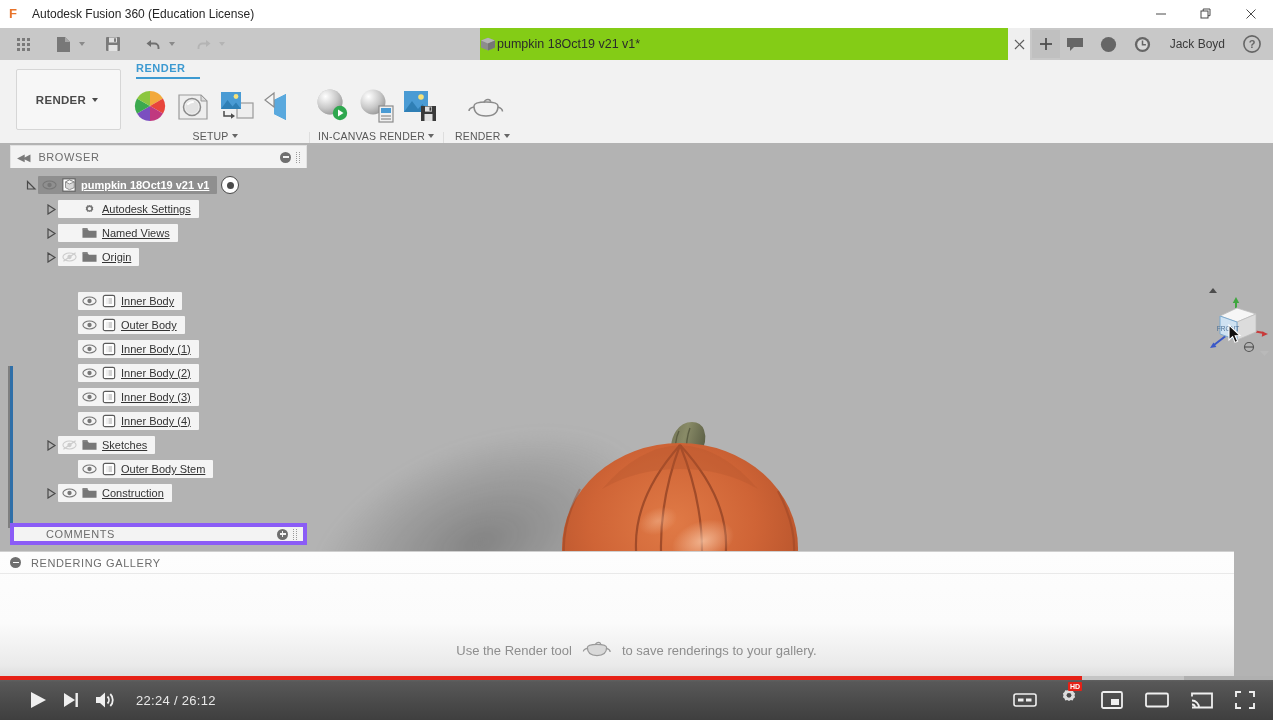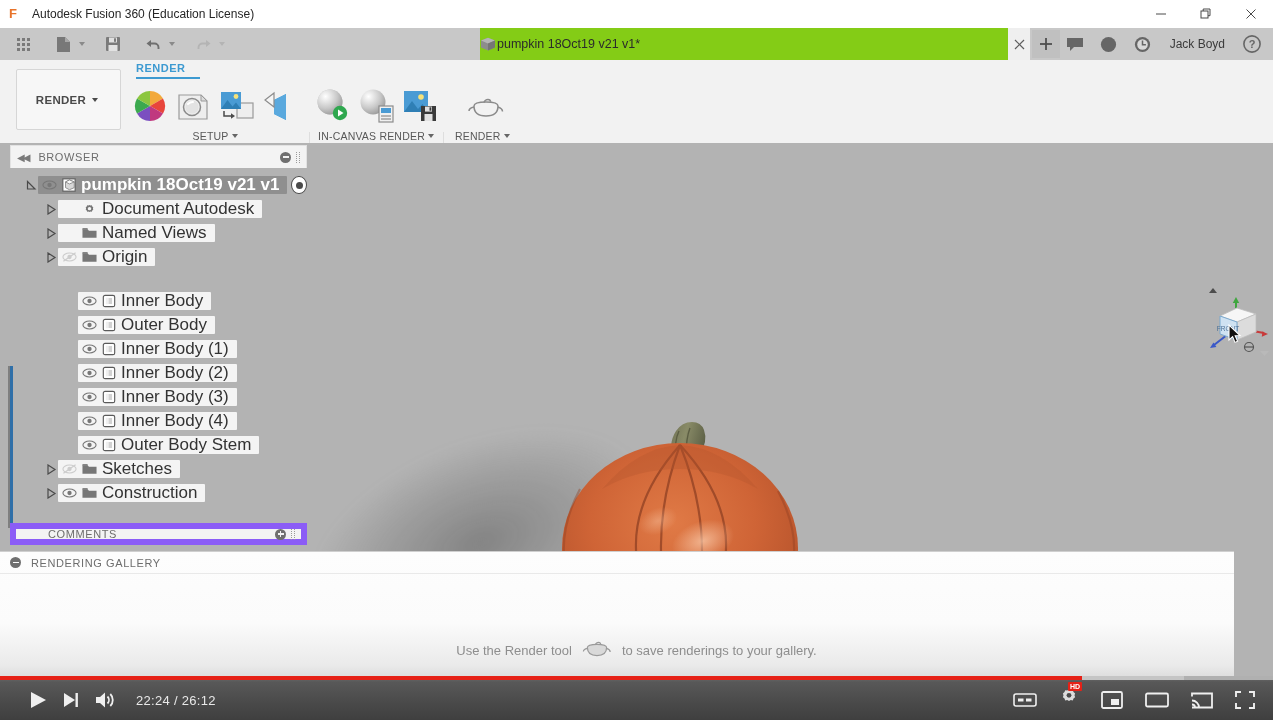--- a/index.html
+++ b/index.html
@@ -92,31 +92,31 @@
   .circ-plus::after{top:2.5px;left:4.75px;height:6px;width:1.5px;}
   .gripv{width:2px;height:11px;border-left:1px dotted #9a9a9a;border-right:1px dotted #9a9a9a;}
 
   .tree{padding-top:5px;}
   .row{display:flex;align-items:center;height:24px;position:relative;}
   .twisty{width:14px;height:14px;display:flex;align-items:center;justify-content:center;flex:none;}
   .chip{display:flex;align-items:center;gap:5px;background:#f4f4f4;
         height:18px;padding:0 8px 0 4px;border-radius:1px;}
   .chip.sel{background:#8f8f8f;}
   .chip.sel .lbl{color:#ffffff;font-weight:bold;}
-  .chip .lbl{font-size:17px;color:#333;white-space:nowrap;}
+  .chip .lbl{font-size:11px;color:#333;white-space:nowrap;text-decoration:underline;}
   .eye{width:15px;height:12px;flex:none;}
   .folder{width:15px;height:12px;flex:none;}
   .bodyicon{width:14px;height:14px;flex:none;}
   .radio-after{width:16px;height:16px;border-radius:50%;border:1.6px solid #4a4a4a;
     display:flex;align-items:center;justify-content:center;margin-left:4px;background:#fff;}
   .radio-after i{width:7px;height:7px;border-radius:50%;background:#4a4a4a;display:block;}
 
   .comments{
     position:absolute;left:10px;top:523px;width:297px;height:22px;
-    background:#f3f3f3;border:6px solid #8b5cf6;display:flex;align-items:center;padding:0 6px;
+    background:#f3f3f3;border:4px solid #8b5cf6;display:flex;align-items:center;padding:0 6px;
     box-sizing:border-box;
   }
   .comments .ttl{font-size:11px;color:#6d6d6d;letter-spacing:.6px;margin-left:26px;}
 
   .leftedge{position:absolute;left:10px;top:366px;width:3px;height:162px;background:#2f6fa8;}
   .leftedge2{position:absolute;left:8px;top:366px;width:2px;height:162px;background:#7f7f7f;}
 
   
   .viewport{position:absolute;left:0;top:143px;width:1273px;height:408px;background:#b3b3b3;
     overflow:hidden;}
@@ -543,21 +543,21 @@
           <div class="chip">
             <span style="display: flex; align-items: center;">
               <span class="eye"></span>
             </span>
             <span style="display: flex; align-items: center;">
               <svg class="folder" viewBox="0 0 14 14">
                 <path d="M7 0.8 l1.3 0.6 l1.4 -0.3 l0.5 1.4 l1.2 0.9 l-0.4 1.4 l0.4 1.4 l-1.2 0.9 l-0.5 1.4 l-1.4 -0.3 l-1.3 0.6 l-1.3 -0.6 l-1.4 0.3 l-0.5 -1.4 l-1.2 -0.9 l0.4 -1.4 l-0.4 -1.4 l1.2 -0.9 l0.5 -1.4 l1.4 0.3 z" fill="#777" transform="translate(0,1.6) scale(1.0)"></path>
                 <circle cx="7" cy="6.6" r="2" fill="#f4f4f4"></circle>
               </svg>
             </span>
-            <span class="lbl">Document Autodesk</span>
+            <span class="lbl">Autodesk Settings</span>
           </div>
         </div>
         <div class="row" style="padding-left: 34px;">
           <span class="twisty">
             <svg width="11" height="11" viewBox="0 0 11 11">
               <path d="M2 1 L9 5.5 L2 10 Z" fill="none" stroke="#4a4a4a" stroke-width="1.2"></path>
             </svg>
           </span>
           <div class="chip">
             <span style="display: flex; align-items: center;">
@@ -702,39 +702,20 @@
             <span style="display: flex; align-items: center;">
               <svg class="bodyicon" viewBox="0 0 16 16">
                 <rect x="1.5" y="1.5" width="13" height="13" rx="2" fill="#fff" stroke="#5a5a5a" stroke-width="1.3"></rect>
                 <path d="M4.5 4.5 h7 v7 h-7 z" fill="#d2d2d2"></path>
                 <path d="M4.5 4.5 h3.2 v7 h-3.2 z" fill="#efefef"></path>
               </svg>
             </span>
             <span class="lbl">Inner Body (4)</span>
           </div>
         </div>
-        <div class="row" style="padding-left: 54px;">
-          <span class="twisty"></span>
-          <div class="chip">
-            <span style="display: flex; align-items: center;">
-              <svg class="eye" viewBox="0 0 16 12">
-                <ellipse cx="8" cy="6" rx="7" ry="4.3" fill="none" stroke="#777" stroke-width="1.2"></ellipse>
-                <circle cx="8" cy="6" r="2.3" fill="#777"></circle>
-              </svg>
-            </span>
-            <span style="display: flex; align-items: center;">
-              <svg class="bodyicon" viewBox="0 0 16 16">
-                <rect x="1.5" y="1.5" width="13" height="13" rx="2" fill="#fff" stroke="#5a5a5a" stroke-width="1.3"></rect>
-                <path d="M4.5 4.5 h7 v7 h-7 z" fill="#d2d2d2"></path>
-                <path d="M4.5 4.5 h3.2 v7 h-3.2 z" fill="#efefef"></path>
-              </svg>
-            </span>
-            <span class="lbl">Outer Body Stem</span>
-          </div>
-        </div>
         <div class="row" style="padding-left: 34px;">
           <span class="twisty">
             <svg width="11" height="11" viewBox="0 0 11 11">
               <path d="M2 1 L9 5.5 L2 10 Z" fill="none" stroke="#4a4a4a" stroke-width="1.2"></path>
             </svg>
           </span>
           <div class="chip">
             <span style="display: flex; align-items: center;">
               <svg class="eye" viewBox="0 0 16 12">
                 <ellipse cx="8" cy="6" rx="7" ry="4.3" fill="none" stroke="#cdcdcd" stroke-width="1.2"></ellipse>
@@ -742,20 +723,39 @@
                 <line x1="1.5" y1="10.5" x2="14.5" y2="1.5" stroke="#cdcdcd" stroke-width="1.4"></line>
               </svg>
             </span>
             <span style="display: flex; align-items: center;">
               <svg class="folder" viewBox="0 0 16 12">
                 <path d="M0.5 2 h5.5 l1.4 1.6 h8.1 v7.4 h-15 z" fill="#777"></path>
                 <rect x="0.5" y="0.8" width="5.5" height="1.6" fill="#777"></rect>
               </svg>
             </span>
             <span class="lbl">Sketches</span>
+          </div>
+        </div>
+        <div class="row" style="padding-left: 54px;">
+          <span class="twisty"></span>
+          <div class="chip">
+            <span style="display: flex; align-items: center;">
+              <svg class="eye" viewBox="0 0 16 12">
+                <ellipse cx="8" cy="6" rx="7" ry="4.3" fill="none" stroke="#777" stroke-width="1.2"></ellipse>
+                <circle cx="8" cy="6" r="2.3" fill="#777"></circle>
+              </svg>
+            </span>
+            <span style="display: flex; align-items: center;">
+              <svg class="bodyicon" viewBox="0 0 16 16">
+                <rect x="1.5" y="1.5" width="13" height="13" rx="2" fill="#fff" stroke="#5a5a5a" stroke-width="1.3"></rect>
+                <path d="M4.5 4.5 h7 v7 h-7 z" fill="#d2d2d2"></path>
+                <path d="M4.5 4.5 h3.2 v7 h-3.2 z" fill="#efefef"></path>
+              </svg>
+            </span>
+            <span class="lbl">Outer Body Stem</span>
           </div>
         </div>
         <div class="row" style="padding-left: 34px;">
           <span class="twisty">
             <svg width="11" height="11" viewBox="0 0 11 11">
               <path d="M2 1 L9 5.5 L2 10 Z" fill="none" stroke="#4a4a4a" stroke-width="1.2"></path>
             </svg>
           </span>
           <div class="chip">
             <span style="display: flex; align-items: center;">

